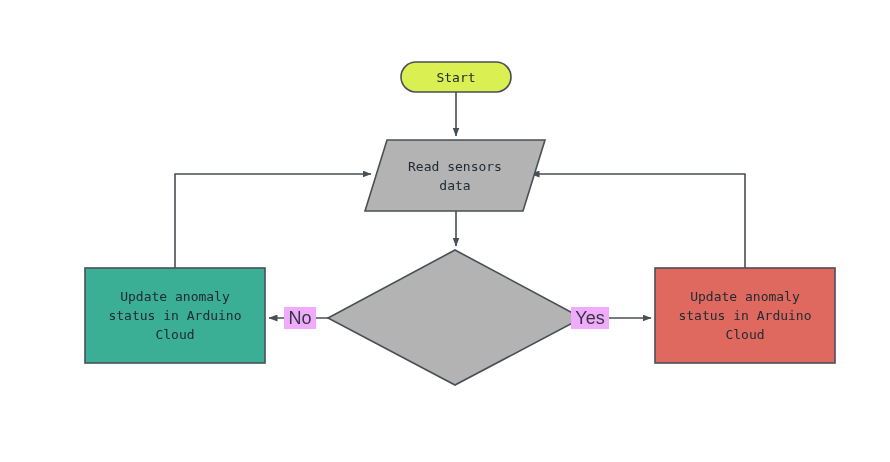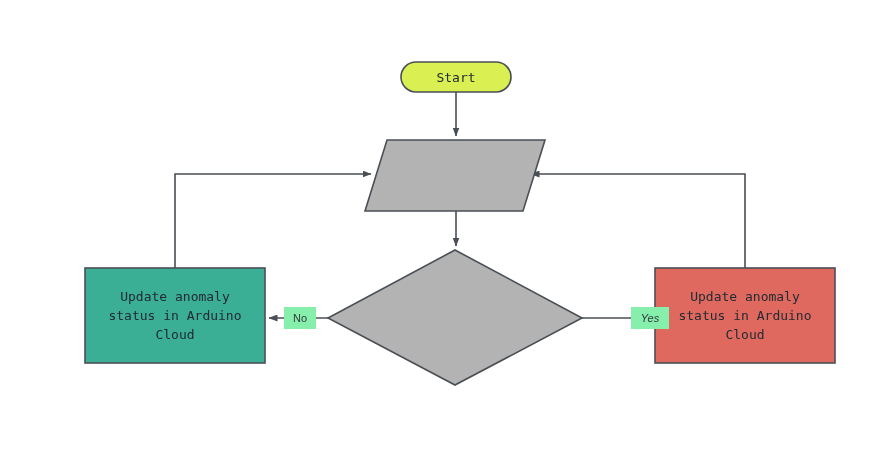--- a/index.html
+++ b/index.html
@@ -35,32 +35,32 @@
     color: #222b33;
     white-space: pre-line;
     pointer-events: none;
   }
   .edge-label {
     position: absolute;
     display: flex;
     align-items: center;
     justify-content: center;
     font-family: "Liberation Sans", sans-serif;
-    font-size: 11px;
+    font-size: 18px;
     color: #33383d;
-    background: #86efac;
+    background: #f0abfc;
     padding: 0 3px;
   }
   #start-label   { left: 386px; top: 62px;  width: 110px; height: 30px; }
   #read-label    { left: 362px; top: 140px; width: 156px; height: 71px; }
   #check-label   { left: 330px; top: 283px; width: 220px; height: 70px; }
   #left-label    { left: 70px;  top: 268px; width: 180px; height: 95px; }
   #right-label   { left: 640px; top: 268px; width: 180px; height: 95px; }
   #no-label      { left: 269px; top: 307px; width: 26px; height: 22px; }
-  #yes-label     { left: 616px; top: 307px; width: 32px; height: 22px; font-style: italic; }
+  #yes-label     { left: 556px; top: 307px; width: 32px; height: 22px; }
 </style>
 </head>
 <body>
 
 <div id="canvas">
 
   <svg id="flow-svg" viewBox="0 0 890 462" xmlns="http://www.w3.org/2000/svg">
     <defs>
       <marker id="arrowhead" markerWidth="9" markerHeight="7" refX="8.5" refY="3.5" orient="auto" markerUnits="userSpaceOnUse">
         <path d="M0,0 L9,3.5 L0,7 z" fill="#4a4f55"></path>
@@ -85,20 +85,22 @@
 
     <path d="M440,250 L567,318 L440,385 L313,318 Z" fill="#b3b3b3" stroke="#4a4f55" stroke-width="1.6"></path>
 
     <rect x="70" y="268" width="180" height="95" fill="#3bae96" stroke="#4a4f55" stroke-width="1.6"></rect>
 
     <rect x="640" y="268" width="180" height="95" fill="#e0695f" stroke="#4a4f55" stroke-width="1.6"></rect>
   </svg>
 
   <div class="node-label" id="start-label">Start</div>
 
+  <div class="node-label" id="read-label">Read sensors
+data</div>
 
 
   <div class="node-label" id="left-label">Update anomaly
 status in Arduino
 Cloud</div>
 
   <div class="node-label" id="right-label">Update anomaly
 status in Arduino
 Cloud</div>
 

